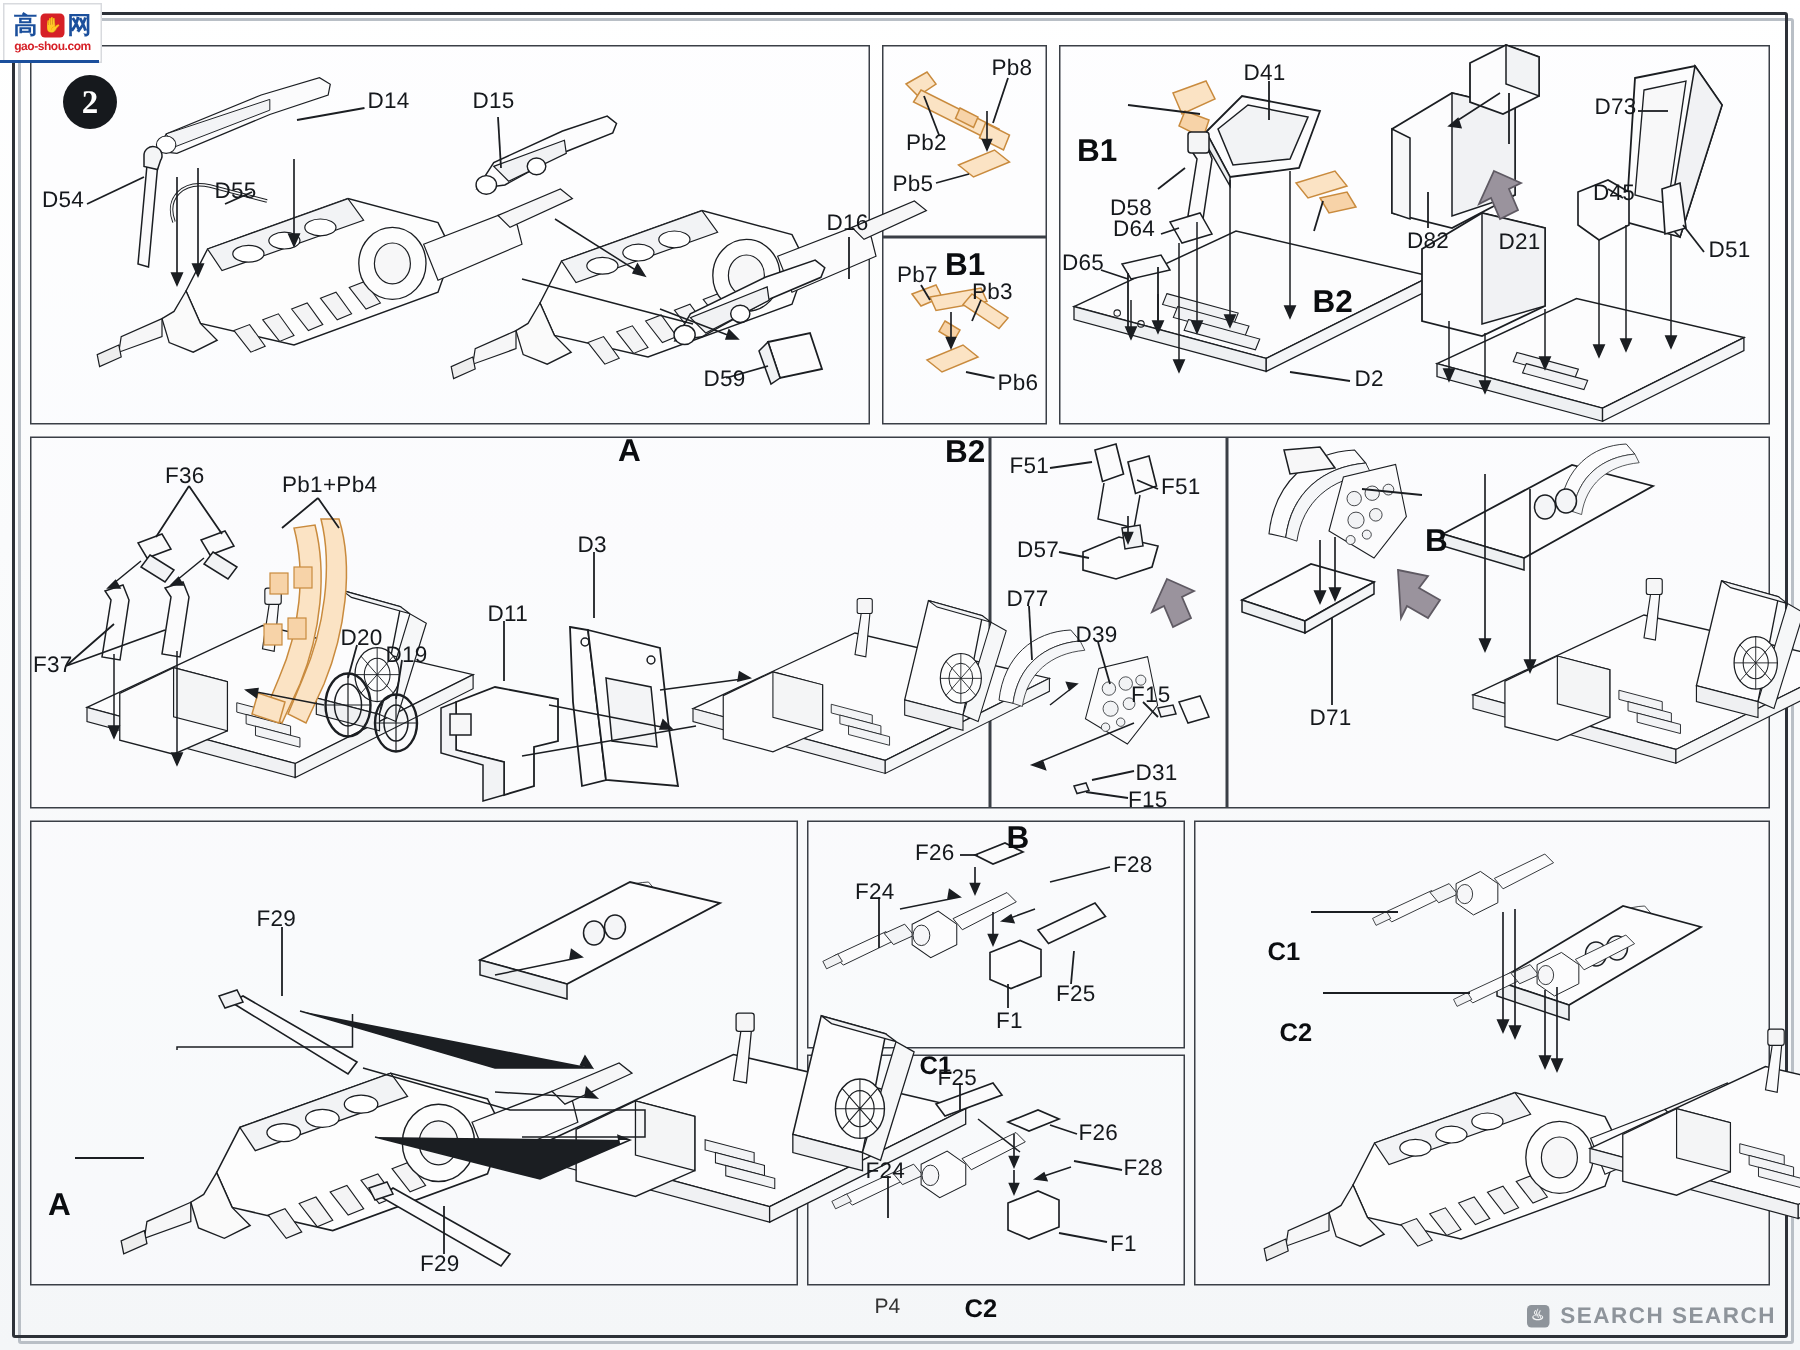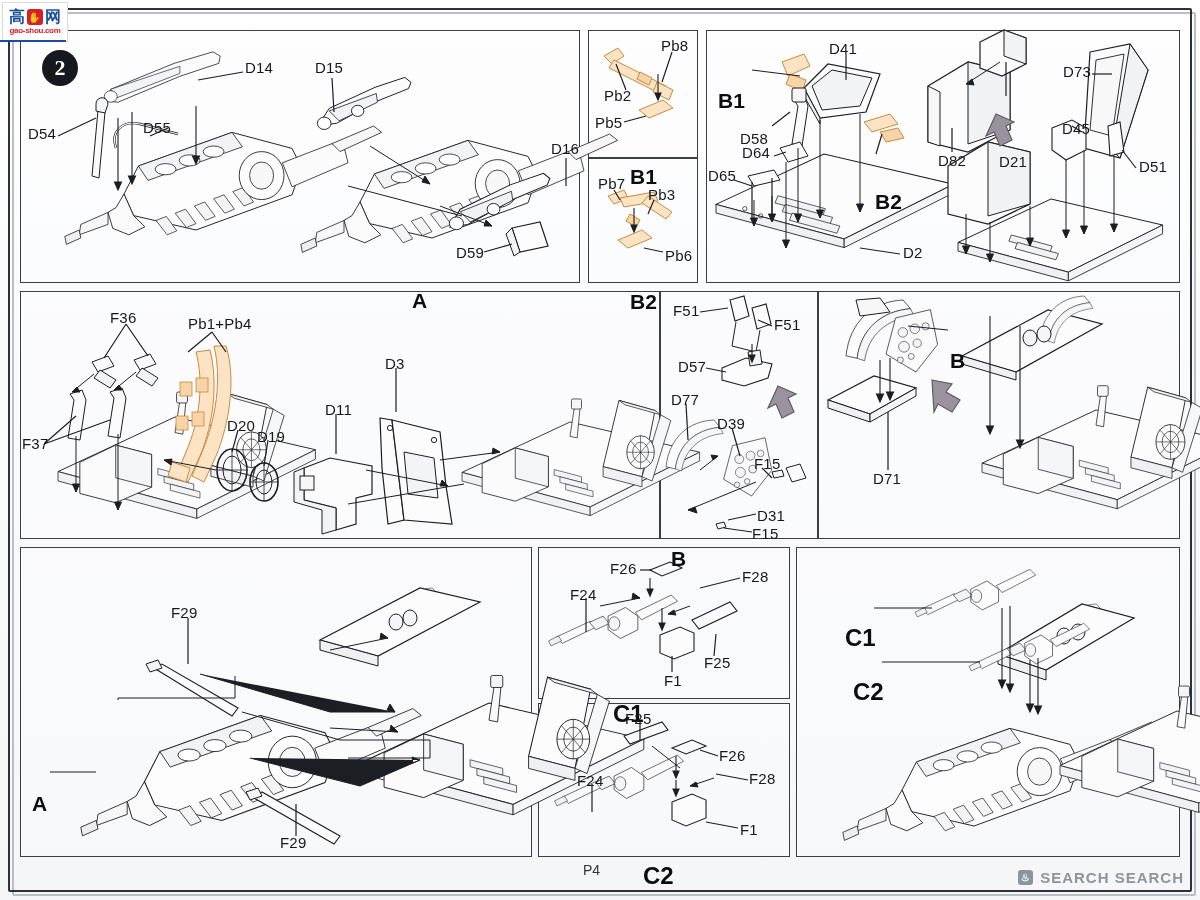--- a/index.html
+++ b/index.html
@@ -48,21 +48,21 @@
   .sub{
     position:absolute;
     font-weight:bold;
     font-size:21px;
     color:#0b0d10;
     font-family:"Liberation Sans", sans-serif;
     white-space:nowrap;
     line-height:1;
     margin-top:32px;
   }
-  .sub.big{font-size:24px;}
+  .sub.big{font-size:17px;}
 
   .step-badge{
     position:absolute;
     width:36px;height:36px;border-radius:50%;
     background:#16191d;color:#fff;
     display:flex;align-items:center;justify-content:center;
     font-size:22px;font-weight:bold;
     font-family:"Liberation Serif", serif;
   }
   .page-num{
@@ -601,21 +601,21 @@
     </g>
   </svg>
 
   <div class="step-badge" style="left:42px;top:50px;">2</div>
 
   <div class="lbl" style="left:245px;top:60px;">D14</div>
   <div class="lbl" style="left:28px;top:126px;">D54</div>
   <div class="lbl" style="left:143px;top:120px;">D55</div>
   <div class="lbl" style="left:315px;top:60px;">D15</div>
   <div class="lbl" style="left:551px;top:141px;">D16</div>
-  <div class="lbl" style="left:456px;top:245px;text-align:right;">D59</div>
+  <div class="lbl" style="left:469px;top:245px;text-align:right;">D59</div>
   <div class="sub" style="left:412px;top:258px;">A</div>
 
   <div class="lbl" style="left:661px;top:38px;">Pb8</div>
   <div class="lbl" style="left:604px;top:88px;">Pb2</div>
   <div class="lbl" style="left:595px;top:115px;">Pb5</div>
   <div class="sub" style="left:630px;top:134px;">B1</div>
 
   <div class="lbl" style="left:598px;top:176px;text-align:right;">Pb7</div>
   <div class="lbl" style="left:648px;top:187px;">Pb3</div>
   <div class="lbl" style="left:665px;top:248px;">Pb6</div>

